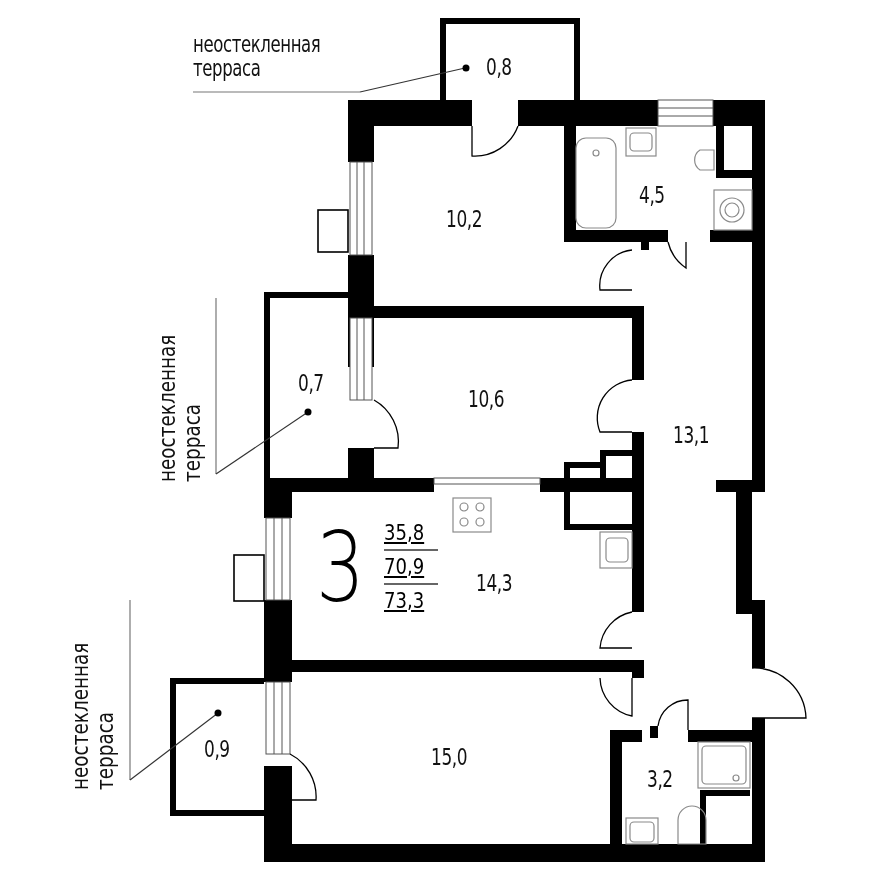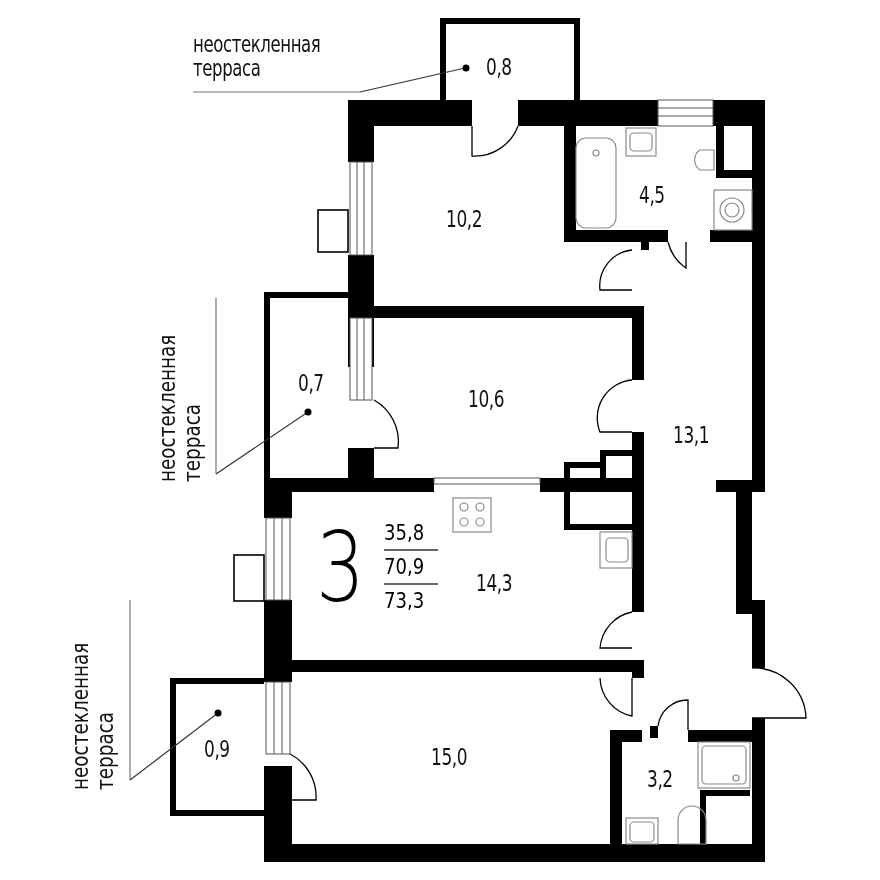--- a/index.html
+++ b/index.html
@@ -10,21 +10,21 @@
     .fx { fill: none; stroke: #8a8a8a; stroke-width: 1.2; }
     .door { fill: none; stroke: #000000; stroke-width: 1.3; }
     .lead { stroke: #333333; stroke-width: 1.2; fill: none; }
     .lead-grey { stroke: #777777; stroke-width: 1.2; }
     .win { fill: #ffffff; stroke: #555555; stroke-width: 1; }
     .lbl { position: absolute; font-family: "DejaVu Sans", sans-serif; font-stretch: condensed; color: #111; font-size: 21px; letter-spacing: -0.5px; line-height: 1; white-space: nowrap; }
     .area { font-size: 23px; transform: scaleX(0.82); transform-origin: left top; }
     .terr { font-size: 23px; line-height: 24px; transform: scaleX(0.8); transform-origin: left top; }
     .terr-v { position: absolute; font-size: 23px; line-height: 25px; white-space: nowrap; transform-origin: left top; color: #111; }
     .rooms-big { position: absolute; font-size: 96px; line-height: 1; color: #000; transform: scaleX(0.8); transform-origin: left top; font-weight: 300; }
-    .frac { position: absolute; left: 384px; top: 520px; width: 56px; }
+    .frac { position: absolute; left: 384px; top: 520px; width: 56px; text-decoration: underline; }
     .frac div { font-size: 22px; line-height: 26px; transform: scaleX(0.82); transform-origin: left top; white-space: nowrap; }
     .frac hr { border: 0; border-top: 2px solid #666; margin: 3px 0 3px 0; width: 54px; }
   </style>
 </head>
 <body>
 
 <svg width="880" height="880" viewBox="0 0 880 880" xmlns="http://www.w3.org/2000/svg">
 
   <g>
     <rect x="440" y="18" width="140" height="6" class="w"></rect>

